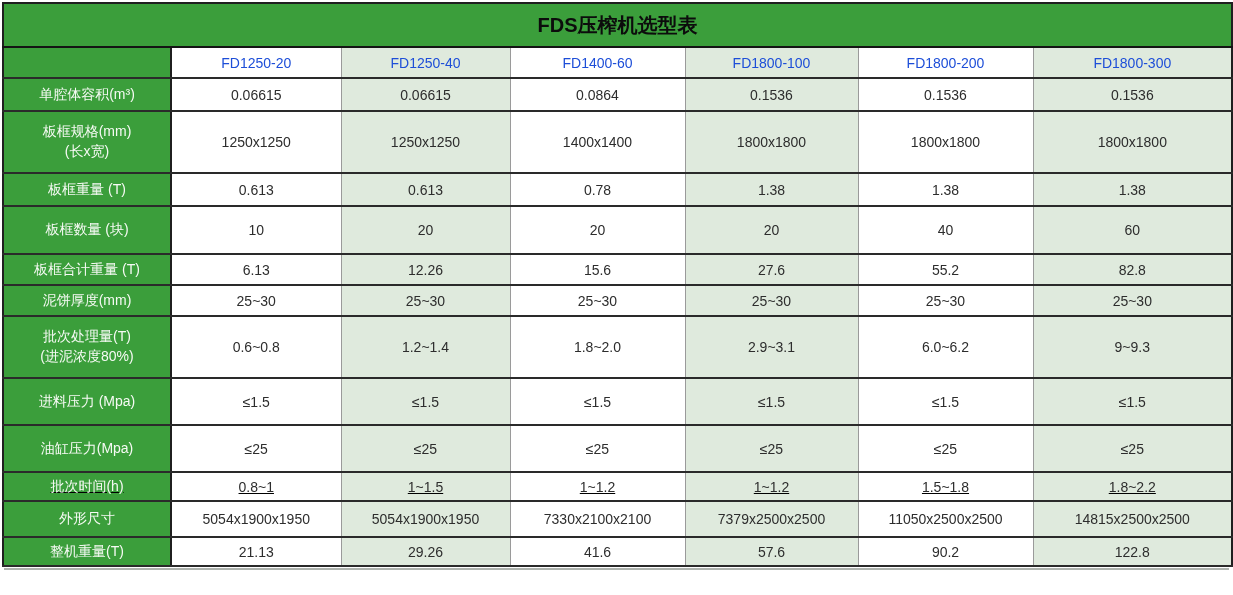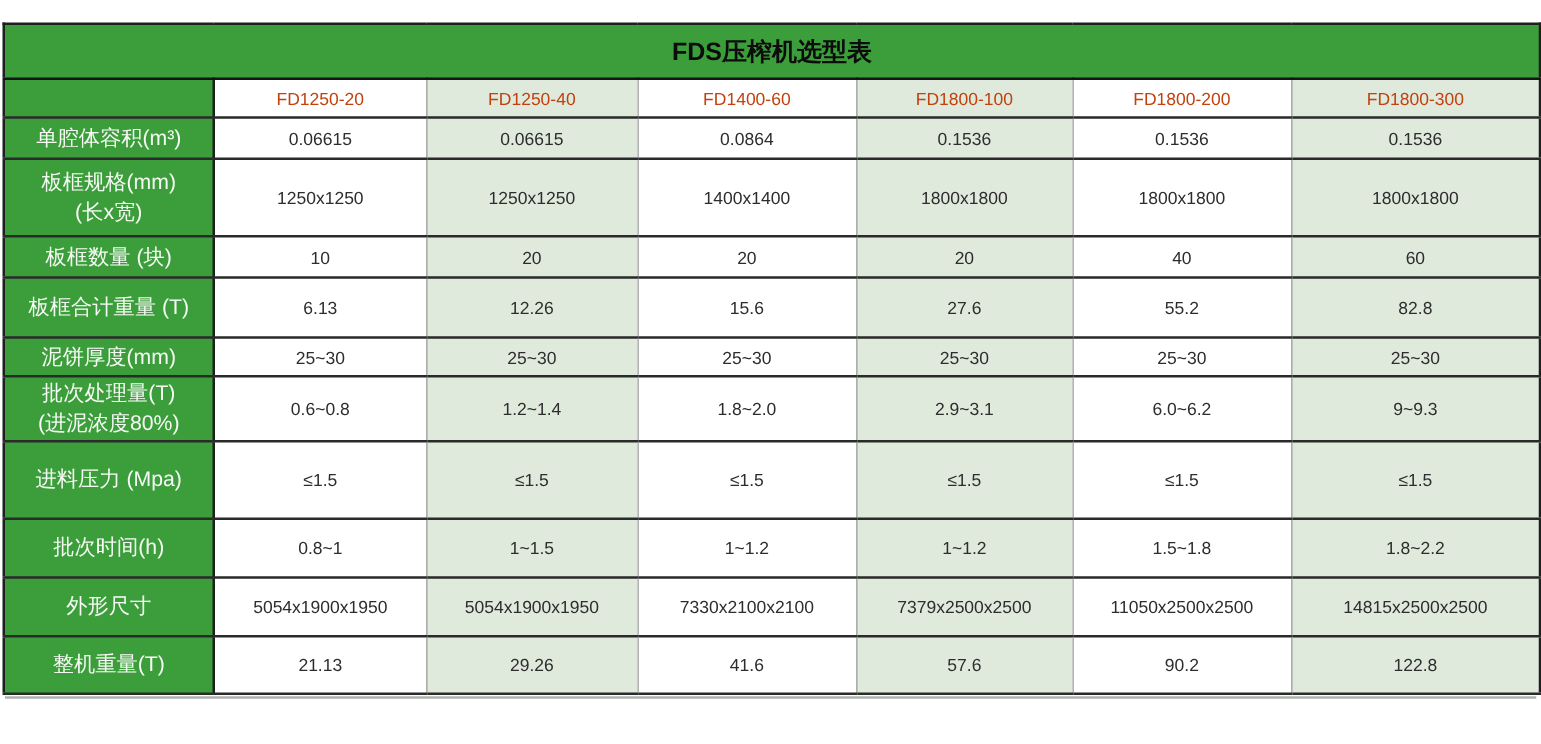--- a/index.html
+++ b/index.html
@@ -1,65 +1,65 @@
 <!DOCTYPE html>
 <html><head>
 <meta charset="utf-8">
 <style>
   html,body{margin:0;padding:0;}
   body{
     width:1233px;height:595px;overflow:hidden;background:#ffffff;
     font-family:"Liberation Sans", sans-serif;
     --green:#3b9e3b; --stripe:#dfeadd; --bdark:#1f1f1f; --blight:#9a9a9a;
   }
-  .table-wrap{padding-top:18px;}
+  .table-wrap{padding-top:2px;}
   table{
     border-collapse:collapse;table-layout:fixed;width:1229px;margin-left:2px;
     border:2px solid var(--bdark);
   }
   col.c-label{width:168px;}
   col.c1{width:170px;} col.c2{width:169px;} col.c3{width:175px;}
   col.c4{width:173px;} col.c5{width:175px;} col.c6{width:199px;}
   th,td{
     text-align:center;vertical-align:middle;
     border-bottom:2px solid #2a2a2a;
     padding:1px 2px;
   }
   .title-row th{
     background:var(--green);color:#0c0c0c;
     font-size:20px;font-weight:700;height:40px;
     border-bottom:2px solid #141414;
   }
   .header-row th{
-    height:27px;font-size:14px;font-weight:400;color:#c2410c;
+    height:27px;font-size:14px;font-weight:400;color:#1d4ed8;
     background:#ffffff;border-left:1px solid var(--blight);
   }
   .header-row th.alt{background:var(--stripe);}
   .header-row th.corner{
     background:var(--green);border-left:none;
     border-right:2px solid var(--bdark);
   }
   tbody th.rowlabel{
     background:var(--green);color:#f6faf4;font-weight:400;
-    font-size:17px;line-height:1.4;
+    font-size:14px;line-height:1.4;
     border-right:2px solid var(--bdark);
   }
   td{font-size:14px;color:#2d2d2d;background:#ffffff;border-left:1px solid var(--blight);}
   td.alt{background:var(--stripe);}
   
   tbody tr:nth-child(1){height:33px;}
   tbody tr:nth-child(2){height:62px;margin-left:17px;}
   tbody tr:nth-child(3){height:33px;}
   tbody tr:nth-child(4){height:48px;}
   tbody tr:nth-child(5){height:31px;}
   tbody tr:nth-child(6){height:31px;}
   tbody tr:nth-child(7){height:62px;}
   tbody tr:nth-child(8){height:47px;}
   tbody tr:nth-child(9){height:47px;}
-  tbody tr:nth-child(10){height:46px;}
+  tbody tr:nth-child(10){height:29px;text-decoration:underline;}
   tbody tr:nth-child(11){height:36px;}
   tbody tr:nth-child(12){height:29px;}
   tbody tr:nth-child(13){height:29px;border-radius:11px;}
   .table-wrap::after{
     content:"";display:block;height:2px;background:#aeb3ae;
     width:1225px;margin:1px 0 0 4px;
   }
 </style>
 </head>
 <body style="--green: #3b9e3b; --stripe: #dfeadd; --bdark: #1f1f1f; --blight: #9a9a9a;">
@@ -108,20 +108,31 @@
           </th>
           <td>1250x1250</td>
           <td class="alt">1250x1250</td>
           <td>1400x1400</td>
           <td class="alt">1800x1800</td>
           <td>1800x1800</td>
           <td class="alt">1800x1800</td>
         </tr>
         <tr>
           <th class="rowlabel">
+            <div>板框重量 (T)</div>
+          </th>
+          <td>0.613</td>
+          <td class="alt">0.613</td>
+          <td>0.78</td>
+          <td class="alt">1.38</td>
+          <td>1.38</td>
+          <td class="alt">1.38</td>
+        </tr>
+        <tr>
+          <th class="rowlabel">
             <div>板框数量 (块)</div>
           </th>
           <td>10</td>
           <td class="alt">20</td>
           <td>20</td>
           <td class="alt">20</td>
           <td>40</td>
           <td class="alt">60</td>
         </tr>
         <tr>
@@ -164,20 +175,31 @@
           </th>
           <td>≤1.5</td>
           <td class="alt">≤1.5</td>
           <td>≤1.5</td>
           <td class="alt">≤1.5</td>
           <td>≤1.5</td>
           <td class="alt">≤1.5</td>
         </tr>
         <tr>
           <th class="rowlabel">
+            <div>油缸压力(Mpa)</div>
+          </th>
+          <td>≤25</td>
+          <td class="alt">≤25</td>
+          <td>≤25</td>
+          <td class="alt">≤25</td>
+          <td>≤25</td>
+          <td class="alt">≤25</td>
+        </tr>
+        <tr>
+          <th class="rowlabel">
             <div>批次时间(h)</div>
           </th>
           <td>0.8~1</td>
           <td class="alt">1~1.5</td>
           <td>1~1.2</td>
           <td class="alt">1~1.2</td>
           <td>1.5~1.8</td>
           <td class="alt">1.8~2.2</td>
         </tr>
         <tr>

